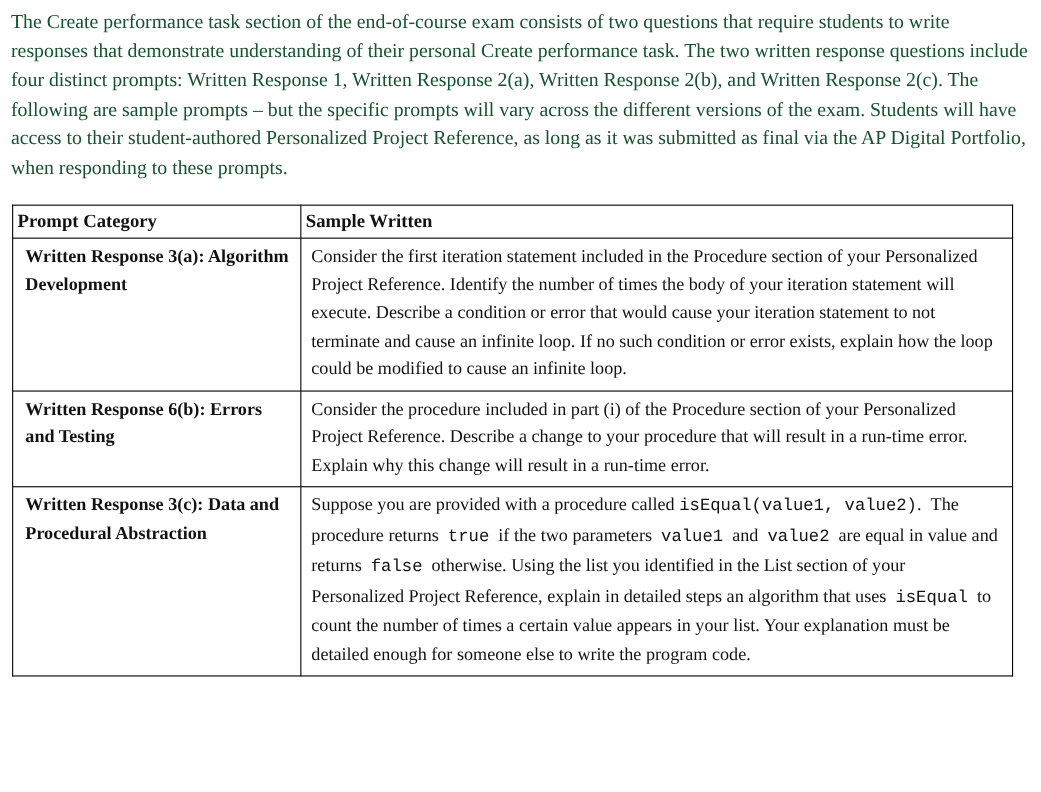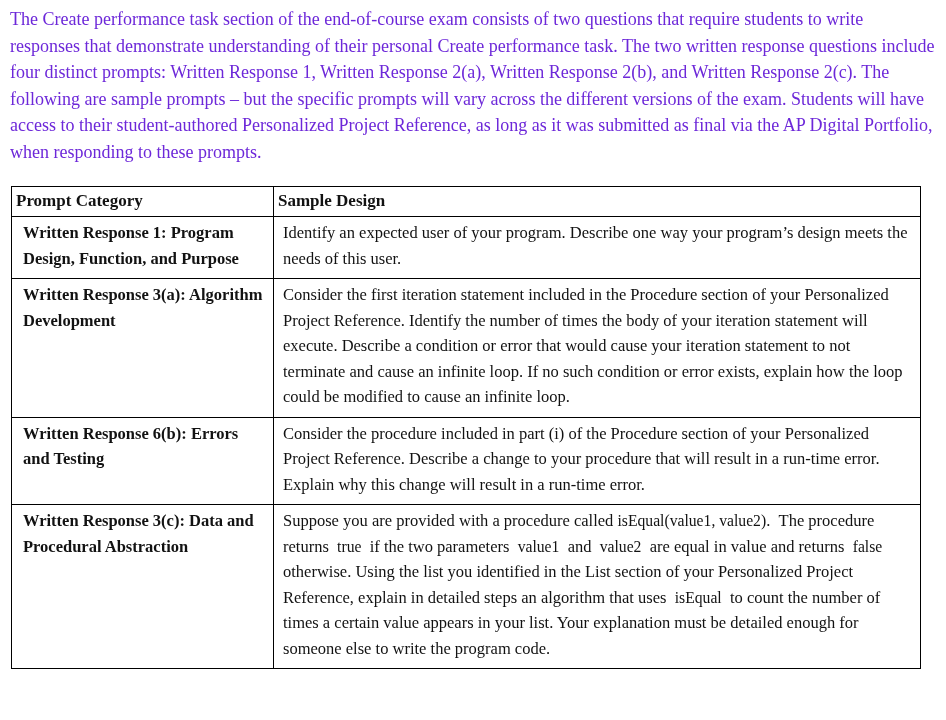--- a/index.html
+++ b/index.html
@@ -14,21 +14,21 @@
     background: #ffffff;
     color: #121212;
     font-family: "Liberation Serif", "DejaVu Serif", serif;
     overflow: hidden;
     box-sizing: border-box;
   }
   .intro {
     font-size: 18px;
     line-height: 26.5px;
     margin: 6px 10px 21px 10px;
-    color: #6d28d9;
+    color: #14532d;
   }
   .prompt-table {
     border-collapse: collapse;
     margin-left: 11px;
     width: 909px;
     table-layout: fixed;
   }
   .prompt-table th,
   .prompt-table td {
     border: 1.5px solid #000000;
@@ -49,49 +49,45 @@
   }
   td.cat {
     font-weight: bold;
     padding-left: 11px;
     padding-right: 6px;
   }
   td.prompt {
     padding-left: 9px;
   }
   .code {
-    font-family: Liberation Serif, serif;
+    font-family: Liberation Mono, monospace;
     font-size: 0.95em;
     letter-spacing: 0;
     white-space: nowrap;
   }
 </style>
 </head>
 <body>
 
 <div class="page">
 
   <p class="intro">The Create performance task section of the end-of-course exam consists of two questions that require students to write responses that demonstrate understanding of their personal Create performance task. The two written response questions include four distinct prompts: Written Response 1, Written Response 2(a), Written Response 2(b), and Written Response 2(c). The following are sample prompts – but the specific prompts will vary across the different versions of the exam. Students will have access to their student-authored Personalized Project Reference, as long as it was submitted as final via the AP Digital Portfolio, when responding to these prompts.</p>
 
   <table class="prompt-table">
     <colgroup>
       <col style="width:262px">
       <col style="width:647px">
     </colgroup>
     <thead>
       <tr>
         <th>Prompt Category</th>
-        <th>Sample Design</th>
+        <th>Sample Written</th>
       </tr>
     </thead>
     <tbody>
-      <tr>
-        <td class="cat">Written Response 1: Program Design, Function, and Purpose</td>
-        <td class="prompt">Identify an expected user of your program. Describe one way your program’s design meets the needs of this user.</td>
-      </tr>
       <tr>
         <td class="cat">Written Response 3(a): Algorithm Development</td>
         <td class="prompt">Consider the first iteration statement included in the Procedure section of your Personalized Project Reference. Identify the number of times the body of your iteration statement will execute. Describe a condition or error that would cause your iteration statement to not terminate and cause an infinite loop. If no such condition or error exists, explain how the loop could be modified to cause an infinite loop.</td>
       </tr>
       <tr>
         <td class="cat">Written Response 6(b): Errors and Testing</td>
         <td class="prompt">Consider the procedure included in part (i) of the Procedure section of your Personalized Project Reference. Describe a change to your procedure that will result in a run-time error. Explain why this change will result in a run-time error.</td>
       </tr>
       <tr>
         <td class="cat">Written Response 3(c): Data and Procedural Abstraction</td>

